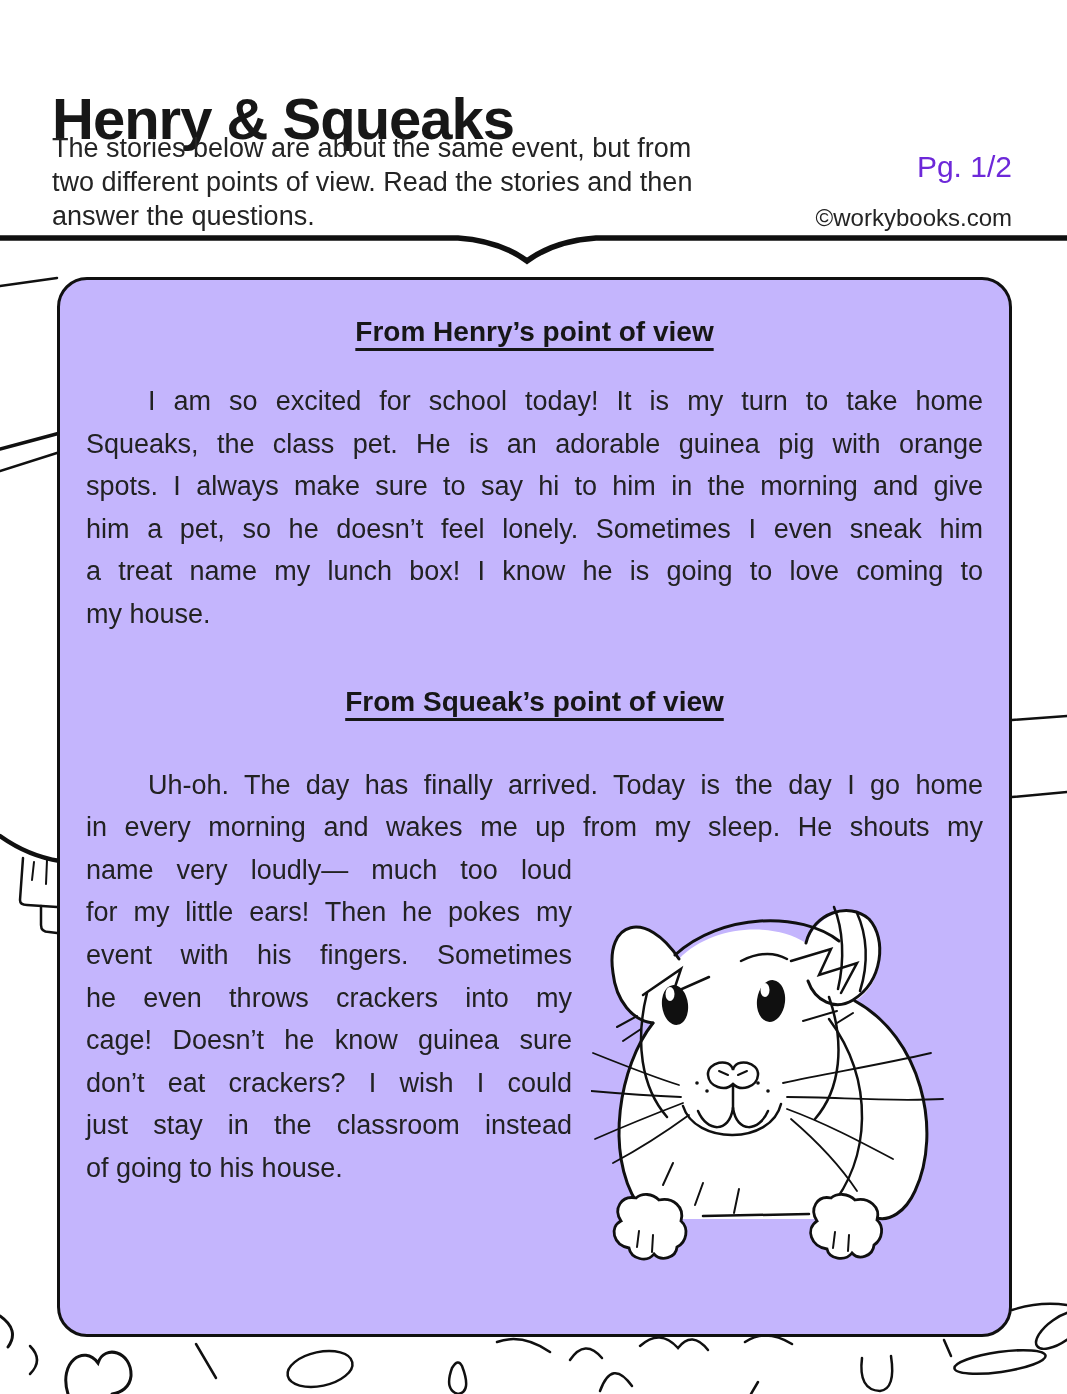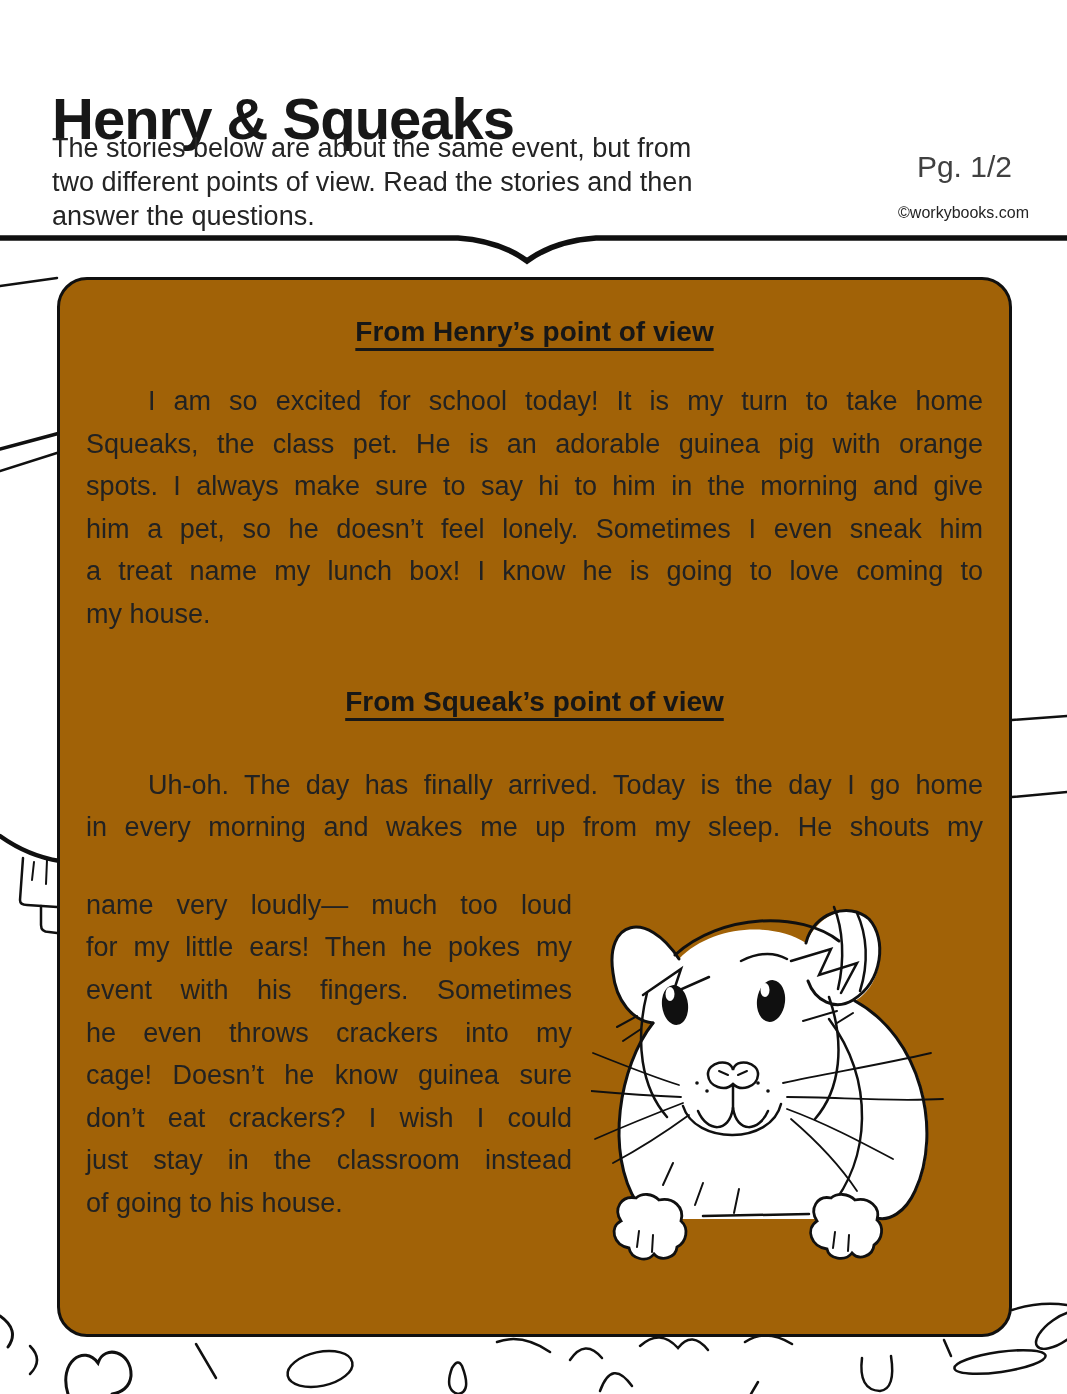--- a/index.html
+++ b/index.html
@@ -5,35 +5,35 @@
   html,body{margin:0;padding:0;background:#ffffff;}
   body{width:1067px;height:1394px;position:relative;overflow:hidden;
        font-family:"Liberation Sans", sans-serif;color:#1d1d1d;}
 
   
   .header{position:absolute;left:0;top:0;width:1067px;height:181px;z-index:3;}
   .title{position:absolute;left:52px;top:48px;font-size:58px;line-height:1.1;
          font-weight:800;letter-spacing:-1px;color:#171717;}
   .instr{position:absolute;left:52px;top:131px;font-size:27px;line-height:34px;color:#242424;}
   .instr .t-line{text-align:left;}
-  .pgnum{position:absolute;right:55px;top:150px;font-size:30px;color:#404040;text-align:center;}
-  .copyright{position:absolute;right:38px;top:204px;font-size:16px;color:#242424;}
+  .pgnum{position:absolute;right:55px;top:150px;font-size:30px;color:#6d28d9;text-align:center;}
+  .copyright{position:absolute;right:55px;top:204px;font-size:24px;color:#242424;}
 
   
   .bg{position:absolute;left:0;top:0;z-index:0;}
 
   
   .card{position:absolute;left:57px;top:277px;width:955px;height:1060px;z-index:2;
-        background:#a16207;border:3px solid #101010;border-radius:30px;
+        background:#c4b5fd;border:3px solid #101010;border-radius:30px;
         box-sizing:border-box;padding:0 26px;}
   .story-heading{margin:0;text-align:center;font-size:28px;font-weight:800;color:#171717;
         text-decoration:underline;text-decoration-thickness:2.5px;text-underline-offset:7px;}
   .h1sp{margin-top:36px;}
   .h2sp{margin-top:50px;}
-  .para{font-size:27px;line-height:42.6px;color:#222222;margin-top:35px;}
+  .para{font-size:27px;line-height:42.6px;color:#222222;}
   .para .t-line{text-align:justify;text-align-last:justify;white-space:nowrap;}
   .para .t-line:last-child{text-align-last:left;}
   .para.keep .t-line:last-child{text-align-last:justify;}
   .para.indent .t-line:first-child{text-indent:62px;}
   .p1{margin-top:32px;}
   .p2{margin-top:46px;}
   .wrap-row{display:flex;align-items:flex-start;}
   .narrow-col{width:486px;flex:0 0 486px;}
   .gp-box{flex:1;display:flex;justify-content:flex-end;}
   .gp-box svg{margin-top:52px;}

